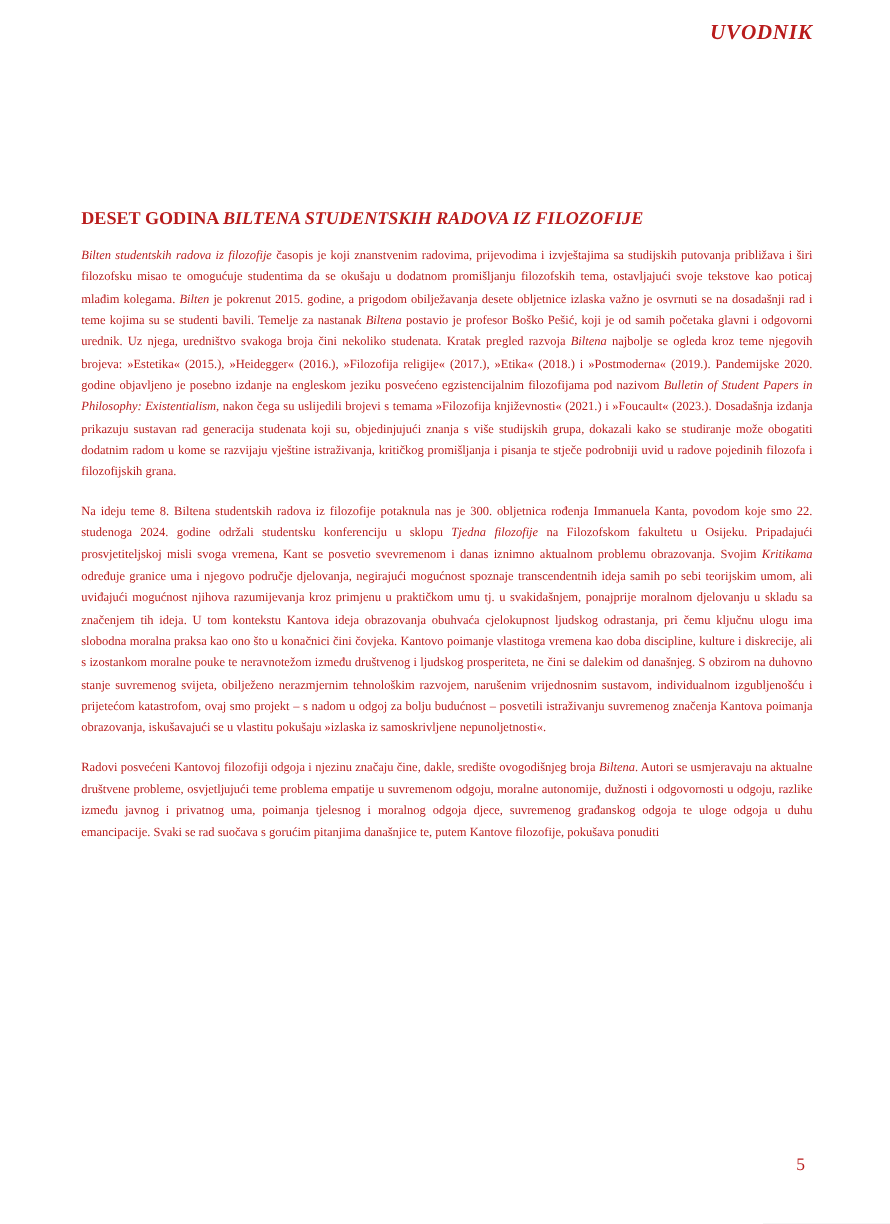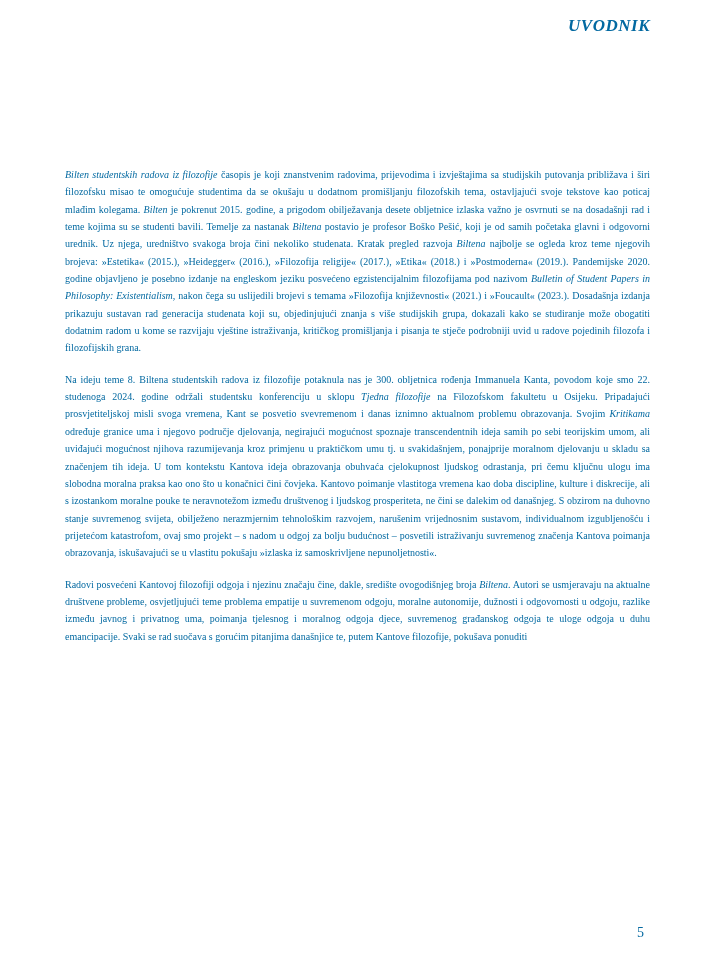--- a/index.html
+++ b/index.html
@@ -7,21 +7,21 @@
     padding: 0;
     background: #e8e8e8;
   }
   .page {
     position: relative;
     width: 712px;
     height: 979px;
     margin: 0 auto;
     background: #ffffff;
     font-family: "Liberation Serif", "DejaVu Serif", serif;
-    color: #0369a1;
+    color: #b91c1c;
     overflow: hidden;
   }
   .running-header {
     position: absolute;
     top: 16px;
     right: 62px;
     font-size: 17px;
     font-weight: bold;
     font-style: italic;
     letter-spacing: 0.5px;
@@ -52,20 +52,21 @@
     font-size: 14px;
   }
 </style>
 </head>
 <body>
 
 <div class="page">
   <div class="running-header">UVODNIK</div>
 
   <div class="content">
+    <h1 class="heading"><span data-seg-italic="false">DESET GODINA </span><span data-seg-italic="true" style="font-style: italic;">BILTENA STUDENTSKIH RADOVA IZ FILOZOFIJE</span></h1>
 
     <p><span data-seg-italic="true" style="font-style: italic;">Bilten studentskih radova iz filozofije</span><span data-seg-italic="false"> časopis je koji znanstvenim radovima, prijevodima i izvještajima sa studijskih putovanja približava i širi filozofsku misao te omogućuje studentima da se okušaju u dodatnom promišljanju filozofskih tema, ostavljajući svoje tekstove kao poticaj mlađim kolegama. </span><span data-seg-italic="true" style="font-style: italic;">Bilten</span><span data-seg-italic="false"> je pokrenut 2015. godine, a prigodom obilježavanja desete obljetnice izlaska važno je osvrnuti se na dosadašnji rad i teme kojima su se studenti bavili. Temelje za nastanak </span><span data-seg-italic="true" style="font-style: italic;">Biltena</span><span data-seg-italic="false"> postavio je profesor Boško Pešić, koji je od samih početaka glavni i odgovorni urednik. Uz njega, uredništvo svakoga broja čini nekoliko studenata. Kratak pregled razvoja </span><span data-seg-italic="true" style="font-style: italic;">Biltena</span><span data-seg-italic="false"> najbolje se ogleda kroz teme njegovih brojeva: »Estetika« (2015.), »Heidegger« (2016.), »Filozofija religije« (2017.), »Etika« (2018.) i »Postmoderna« (2019.). Pandemijske 2020. godine objavljeno je posebno izdanje na engleskom jeziku posvećeno egzistencijalnim filozofijama pod nazivom </span><span data-seg-italic="true" style="font-style: italic;">Bulletin of Student Papers in Philosophy: Existentialism</span><span data-seg-italic="false">, nakon čega su uslijedili brojevi s temama »Filozofija književnosti« (2021.) i »Foucault« (2023.). Dosadašnja izdanja prikazuju sustavan rad generacija studenata koji su, objedinjujući znanja s više studijskih grupa, dokazali kako se studiranje može obogatiti dodatnim radom u kome se razvijaju vještine istraživanja, kritičkog promišljanja i pisanja te stječe podrobniji uvid u radove pojedinih filozofa i filozofijskih grana.</span></p>
 
     <p><span data-seg-italic="false">Na ideju teme 8. Biltena studentskih radova iz filozofije potaknula nas je 300. obljetnica rođenja Immanuela Kanta, povodom koje smo 22. studenoga 2024. godine održali studentsku konferenciju u sklopu </span><span data-seg-italic="true" style="font-style: italic;">Tjedna filozofije</span><span data-seg-italic="false"> na Filozofskom fakultetu u Osijeku. Pripadajući prosvjetiteljskoj misli svoga vremena, Kant se posvetio svevremenom i danas iznimno aktualnom problemu obrazovanja. Svojim </span><span data-seg-italic="true" style="font-style: italic;">Kritikama</span><span data-seg-italic="false"> određuje granice uma i njegovo područje djelovanja, negirajući mogućnost spoznaje transcendentnih ideja samih po sebi teorijskim umom, ali uviđajući mogućnost njihova razumijevanja kroz primjenu u praktičkom umu tj. u svakidašnjem, ponajprije moralnom djelovanju u skladu sa značenjem tih ideja. U tom kontekstu Kantova ideja obrazovanja obuhvaća cjelokupnost ljudskog odrastanja, pri čemu ključnu ulogu ima slobodna moralna praksa kao ono što u konačnici čini čovjeka. Kantovo poimanje vlastitoga vremena kao doba discipline, kulture i diskrecije, ali s izostankom moralne pouke te neravnotežom između društvenog i ljudskog prosperiteta, ne čini se dalekim od današnjeg. S obzirom na duhovno stanje suvremenog svijeta, obilježeno nerazmjernim tehnološkim razvojem, narušenim vrijednosnim sustavom, individualnom izgubljenošću i prijetećom katastrofom, ovaj smo projekt – s nadom u odgoj za bolju budućnost – posvetili istraživanju suvremenog značenja Kantova poimanja obrazovanja, iskušavajući se u vlastitu pokušaju »izlaska iz samoskrivljene nepunoljetnosti«.</span></p>
 
     <p><span data-seg-italic="false">Radovi posvećeni Kantovoj filozofiji odgoja i njezinu značaju čine, dakle, središte ovogodišnjeg broja </span><span data-seg-italic="true" style="font-style: italic;">Biltena</span><span data-seg-italic="false">. Autori se usmjeravaju na aktualne društvene probleme, osvjetljujući teme problema empatije u suvremenom odgoju, moralne autonomije, dužnosti i odgovornosti u odgoju, razlike između javnog i privatnog uma, poimanja tjelesnog i moralnog odgoja djece, suvremenog građanskog odgoja te uloge odgoja u duhu emancipacije. Svaki se rad suočava s gorućim pitanjima današnjice te, putem Kantove filozofije, pokušava ponuditi</span></p>
   </div>
 
   <div class="page-number">5</div>
 </div>

